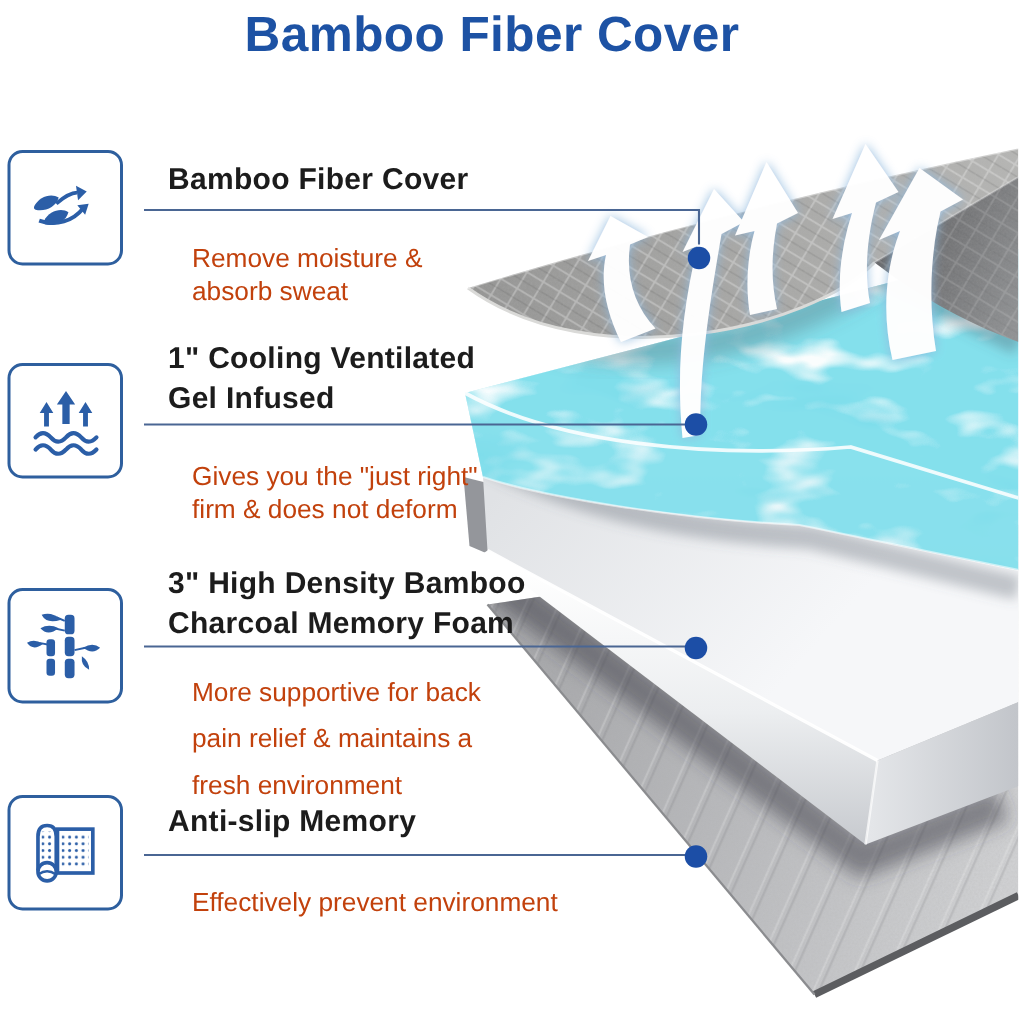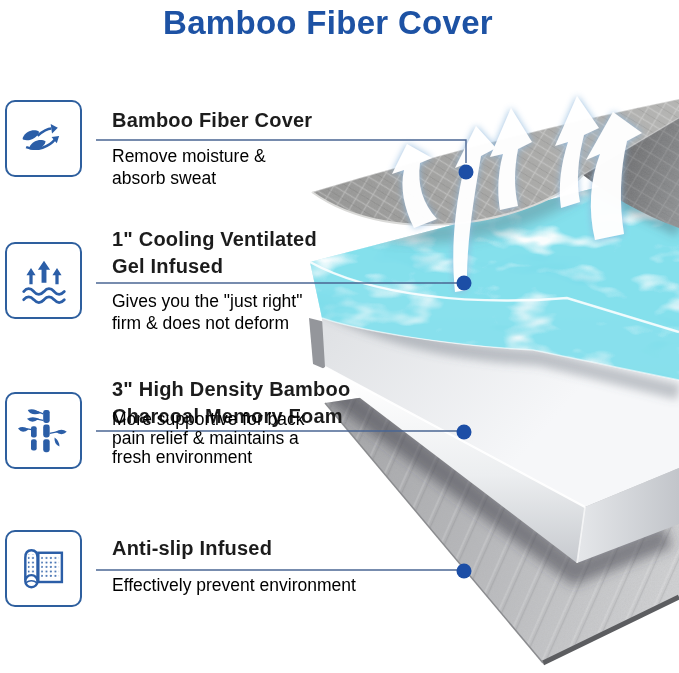--- a/index.html
+++ b/index.html
@@ -1,30 +1,30 @@
 <!DOCTYPE html>
 <html><head>
 <meta charset="utf-8">
 <style>
   html,body{margin:0;padding:0}
   .canvas{position:relative;width:679px;height:673px;background:#fff;font-family:"Liberation Sans",sans-serif;overflow:hidden}
   .art{position:absolute;left:0;top:0;z-index:1}
   .title{position:absolute;left:0;top:4px;width:656px;text-align:center;font-size:33px;font-weight:bold;color:#1d52a4;margin:0;letter-spacing:0.3px;z-index:2}
   .icon-box{position:absolute;left:5px;width:73px;height:73px;border:2.5px solid #2e5f9e;border-radius:10px;background:#fff;display:flex;align-items:center;justify-content:center;z-index:2}
   .feature h2{position:absolute;left:112px;margin:0;font-size:20px;line-height:26px;font-weight:bold;color:#1c1c1c;white-space:pre-line;z-index:2;letter-spacing:0.2px}
-  .feature p{position:absolute;left:112px;margin:0;font-size:17.5px;line-height:21.5px;color:#000000;white-space:pre-line;z-index:2}
+  .feature p{position:absolute;left:112px;margin:16px;font-size:17.5px;line-height:21.5px;color:#c2410c;white-space:pre-line;z-index:2}
   .f1 .icon-box{top:100px}
   .f1 h2{top:107px}
   .f1 p{top:146px}
   .f2 .icon-box{top:242px}
   .f2 h2{top:226px;line-height:27px}
   .f2 p{top:291px}
   .f3 .icon-box{top:392px}
   .f3 h2{top:376px;line-height:27px}
-  .f3 p{top:410px;line-height:19px}
+  .f3 p{top:430px;line-height:31px}
   .f4 .icon-box{top:530px}
   .f4 h2{top:535px}
   .f4 p{top:575px}
 </style>
 </head>
 <body>
 
 <div class="canvas">
 
   <h1 class="title">Bamboo Fiber Cover</h1>
@@ -281,17 +281,17 @@
           </pattern>
         </defs>
         <rect x="25" y="12" width="29" height="36" fill="none" stroke="#2b5ea7" stroke-width="3"></rect>
         <rect x="28.5" y="16" width="22" height="28" fill="url(#dg)"></rect>
         <path d="M9,46 V18 Q9,9 16.5,9 Q24,9 24,18 V46" fill="none" stroke="#2b5ea7" stroke-width="3"></path>
         <rect x="12" y="14" width="9" height="26" fill="url(#dg)"></rect>
         <circle cx="16.5" cy="47" r="7.5" fill="#fff" stroke="#2b5ea7" stroke-width="3"></circle>
         <path d="M9.5,49 q7,-5 14,0" fill="none" stroke="#2b5ea7" stroke-width="2"></path>
       </svg>
     </div>
-    <h2>Anti-slip Infused</h2>
+    <h2>Anti-slip Memory</h2>
     <p>Effectively prevent environment</p>
   </div>
 
 </div>
 
 </body></html>

